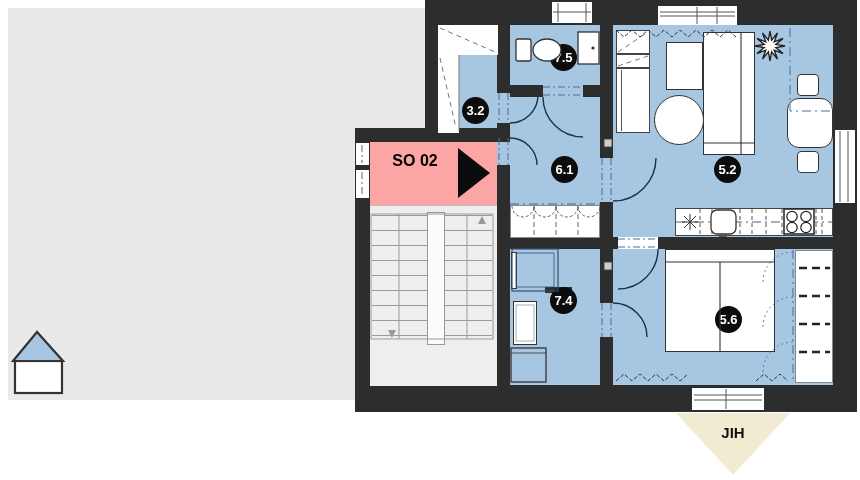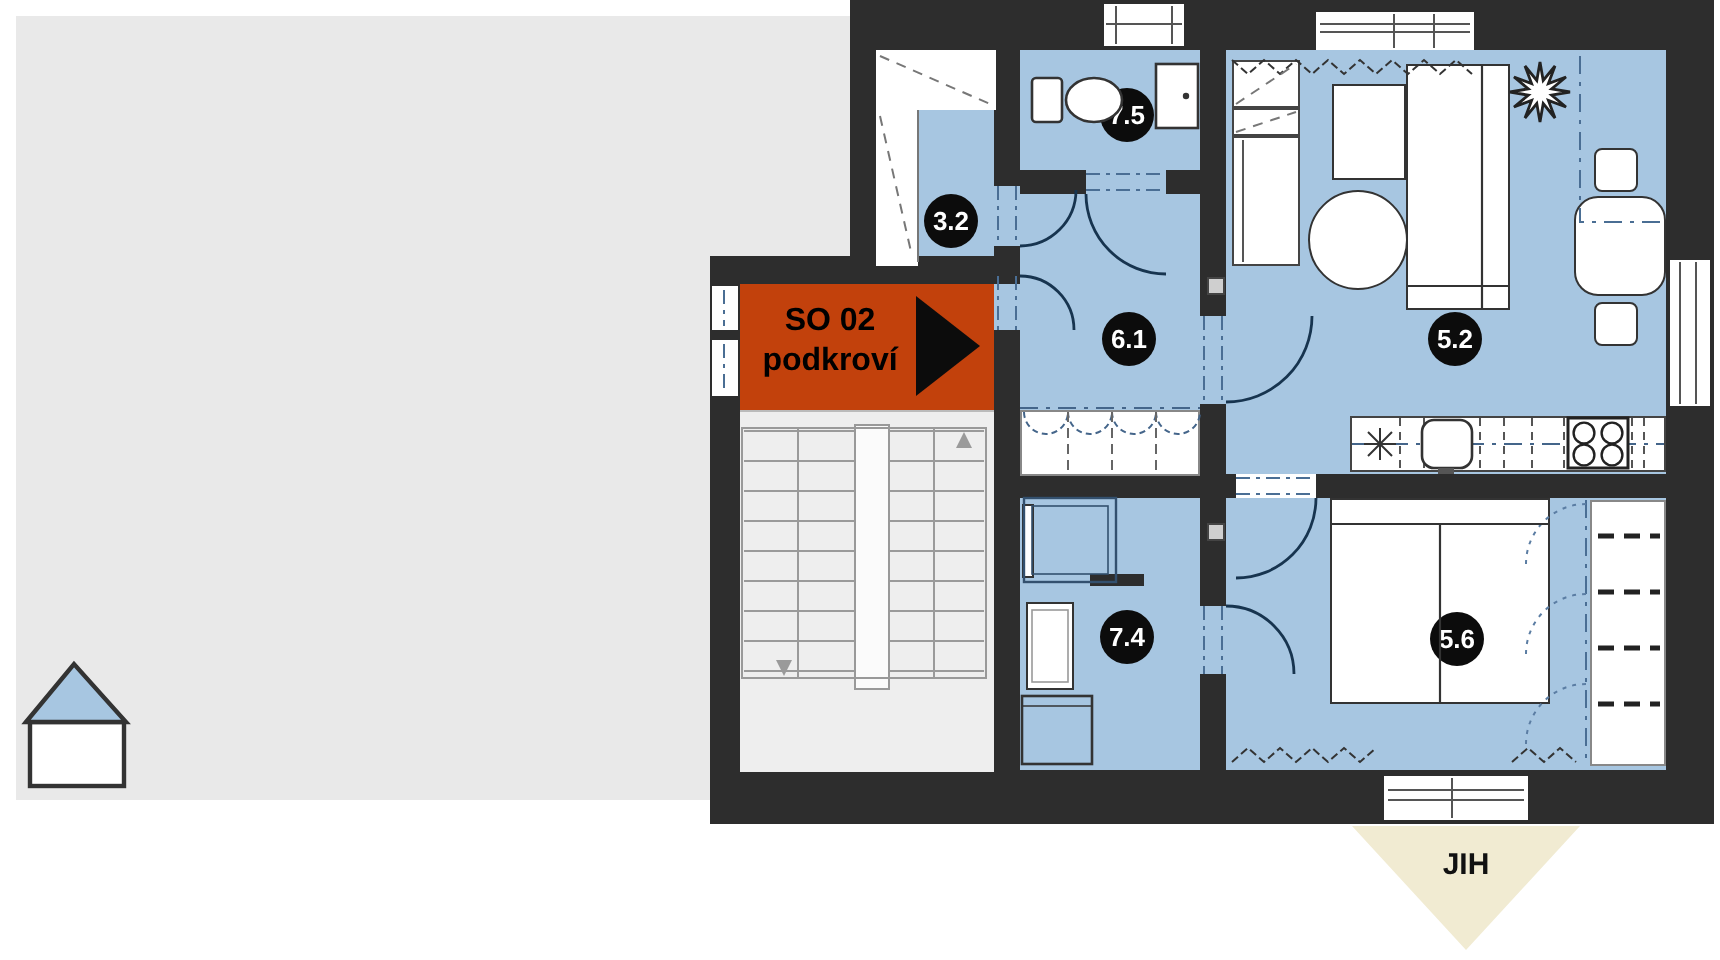--- a/index.html
+++ b/index.html
@@ -9,21 +9,21 @@
   .adjacent{background:#e9e9e9;}
   .wall{background:#2d2d2d;}
   .room{background:#a7c6e1;}
   .win{background:#ffffff;}
   .stairs{background:#eeeeee;border-top:1px solid #bbb;}
   .flight{background:
      repeating-linear-gradient(to bottom,#9a9a9a 0 1px,transparent 1px 15px);}
   .void{background:#fbfbfb;border:1px solid #999;}
   .badge{width:27px;height:27px;border-radius:50%;background:#0c0c0c;color:#fff;
          font-size:13px;font-weight:bold;line-height:27px;text-align:center;z-index:20;}
-  .so02{background:#c2410c;z-index:6;}
+  .so02{background:#fca5a5;z-index:6;}
   .so02 .txt{position:absolute;left:2px;top:9px;width:86px;text-align:center;
              font-weight:bold;font-size:16px;line-height:20px;color:#000;}
   .furn{background:#fff;border:1.5px solid #333;box-sizing:border-box;z-index:8;}
   .furn-thin{background:#fff;border:1px solid #444;box-sizing:border-box;z-index:8;}
   .overlay{position:absolute;left:0;top:0;z-index:40;pointer-events:none;}
   .jih-tri{width:0;height:0;border-left:57px solid transparent;border-right:57px solid transparent;
            border-top:62px solid #f1ebd2;z-index:5;}
   .jih-txt{left:676px;top:424px;width:114px;text-align:center;font-weight:bold;
            font-size:15px;color:#111;z-index:6;}
   .wardrobe{background:#fff;border:1px solid #888;box-sizing:border-box;z-index:8;}
@@ -69,21 +69,20 @@
   <div class="abs win" style="left:692px;top:388px;width:72px;height:22px;"></div>
   <div class="abs win" style="left:356px;top:143px;width:13px;height:22px;"></div>
   <div class="abs win" style="left:356px;top:170px;width:13px;height:28px;"></div>
 
   <div class="abs storage" style="left:438px;top:25px;width:60px;height:30px;"></div>
   <div class="abs storage" style="left:438px;top:55px;width:21px;height:78px;"></div>
 
   <div class="abs so02" style="left:370px;top:142px;width:127px;height:63px;">
     <div class="txt">
       <div>SO 02</div>
-      <div>podkroví</div>
     </div>
   </div>
   <div class="abs stairs" style="left:370px;top:205px;width:127px;height:180px;"></div>
   <div class="abs flight" style="left:372px;top:215px;width:55px;height:125px;"></div>
   <div class="abs flight" style="left:441px;top:215px;width:51px;height:125px;"></div>
   <div class="abs void" style="left:427px;top:212px;width:16px;height:131px;"></div>
 
   <div class="abs wardrobe" style="left:510px;top:205px;width:90px;height:33px;"></div>
 
   <div class="abs furn-thin" style="left:616px;top:30px;width:34px;height:24px;"></div>
@@ -99,21 +98,21 @@
 
   <div class="abs furn" style="left:665px;top:249px;width:110px;height:103px;"></div>
   <div class="abs wardrobe" style="left:795px;top:250px;width:38px;height:133px;"></div>
 
   <div class="abs furn" style="left:511px;top:252px;width:6px;height:37px;border-width:1px;"></div>
   <div class="abs furn" style="left:513px;top:301px;width:24px;height:44px;"></div>
 
   <div class="abs badge" style="left:551px;top:156px;">6.1</div>
   <div class="abs badge" style="left:714px;top:156px;">5.2</div>
   <div class="abs badge" style="left:715px;top:306px;">5.6</div>
-  <div class="abs badge" style="left:550px;top:305px;">7.4</div>
+  <div class="abs badge" style="left:550px;top:287px;">7.4</div>
   <div class="abs badge" style="left:550px;top:44px;">7.5</div>
   <div class="abs badge" style="left:462px;top:97px;">3.2</div>
 
   <div class="abs jih-tri" style="left:676px;top:413px;"></div>
   <div class="abs jih-txt">JIH</div>
 
   <svg class="abs" style="left:8px;top:326px;z-index:6;" width="60" height="72">
     <rect x="7" y="35" width="47" height="32" fill="#ffffff" stroke="#333" stroke-width="2.2"></rect>
     <polygon points="5,35 29,6 55,35" fill="#a7c6e1" stroke="#333" stroke-width="2.2"></polygon>
   </svg>

